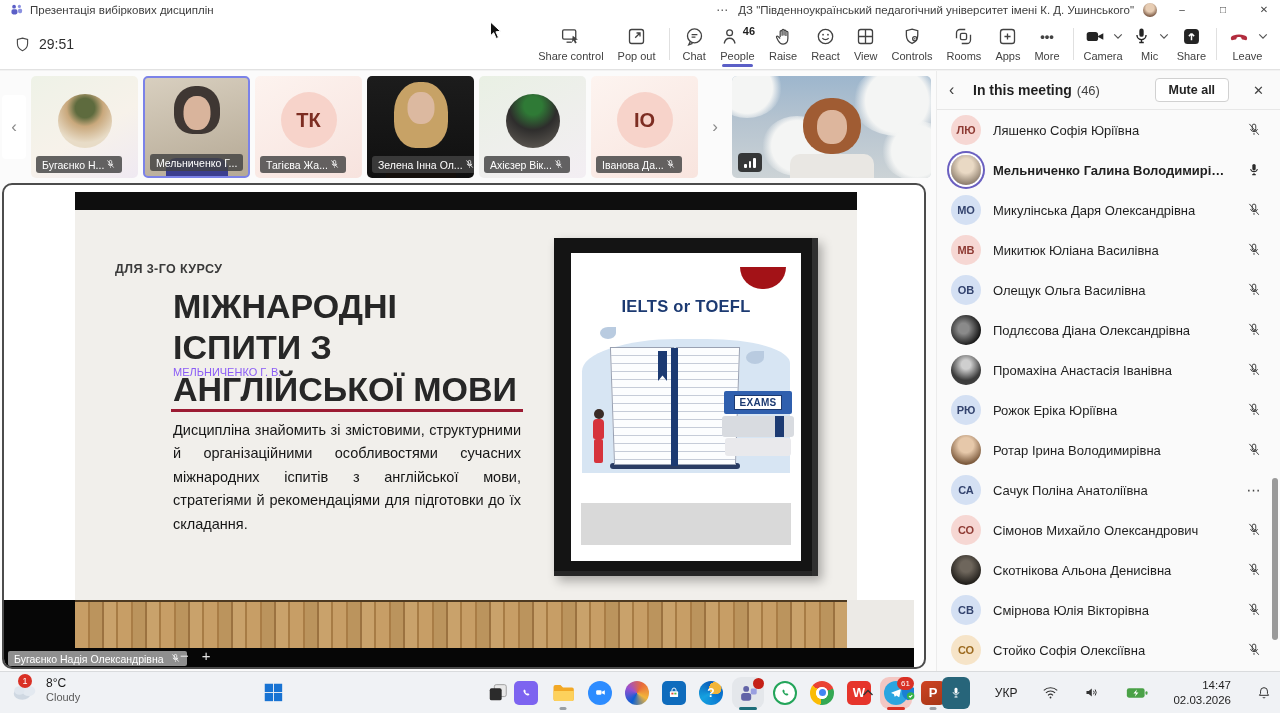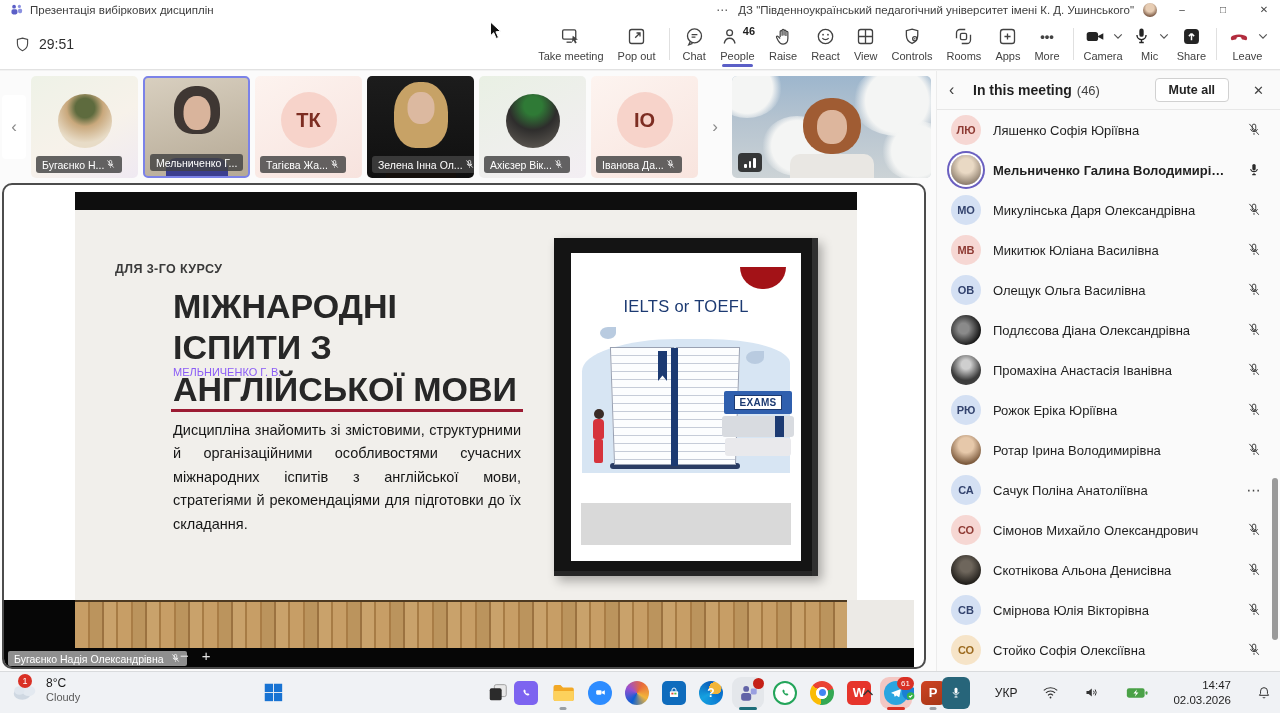--- a/index.html
+++ b/index.html
@@ -63,21 +63,21 @@
   .s-kicker{position:absolute;left:40px;top:52px;font-size:12.5px;font-weight:bold;color:#3a3a3a;letter-spacing:.4px;}
   .s-title{position:absolute;left:98px;top:76px;width:345px;font-size:34px;line-height:1.22;font-weight:bold;color:#272727;}
   .s-author{position:absolute;left:98px;top:156px;font-size:11px;color:#8b5cf6;}
   .s-rule{position:absolute;left:96px;top:199px;width:352px;height:3px;background:#9c1b33;}
   .s-body{position:absolute;left:98px;top:209px;width:348px;font-size:14.5px;line-height:1.62;color:#161616;text-align:justify;}
   
   .poster{position:absolute;left:479px;top:28px;width:264px;height:338px;background:#141414;box-shadow:inset -6px 0 0 #303030,inset 0 -5px 0 #262626,4px 5px 10px rgba(0,0,0,.3);padding:15px 17px;box-sizing:border-box;}
   .p-mat{background:#fff;width:100%;height:100%;padding:10px 9px;box-sizing:border-box;}
   .p-art{position:relative;width:100%;height:100%;background:#fff;}
   .p-flag{position:absolute;right:6px;top:4px;width:46px;height:22px;background:#a31217;border-radius:0 0 23px 23px;}
-  .p-title{position:absolute;top:34px;left:0;right:0;text-align:center;color:#1c3a72;font-weight:normal;font-size:16.5px;letter-spacing:.3px;}
+  .p-title{position:absolute;top:34px;left:0;right:0;text-align:center;color:#1c3a72;font-weight:bold;font-size:16.5px;letter-spacing:.3px;}
   .p-illus{position:absolute;left:2px;right:2px;top:62px;height:152px;}
   .p-sky{position:absolute;left:0;right:0;top:14px;bottom:4px;background:#d7e5f3;border-radius:46% 40% 4px 4px/24% 18% 0 0;}
   .p-leaf{position:absolute;border-radius:50% 0 50% 50%;background:#b9cbe0;}
   .p-page{position:absolute;width:62px;height:116px;background:#fcfdfe;border:1px solid #99a1b2;
     background-image:repeating-linear-gradient(to bottom,rgba(0,0,0,0) 0 7px,#c6ccd8 7px 8px);}
   .p-spine{position:absolute;width:7px;height:118px;background:#1c3a72;}
   .p-bookbase{position:absolute;height:6px;background:#2a3c63;border-radius:3px;}
   .p-ribbon{position:absolute;width:9px;height:30px;background:#1c3a72;clip-path:polygon(0 0,100% 0,100% 100%,50% 82%,0 100%);}
   .p-head{position:absolute;width:10px;height:10px;border-radius:50%;background:#3a2b26;}
   .p-body{position:absolute;width:11px;height:20px;background:#d6333c;border-radius:4px 4px 2px 2px;}
@@ -208,21 +208,21 @@
 
     <div class="tb-group">
       <div class="tbtn">
         <span class="ic-row">
           <svg viewBox="0 0 24 24" width="21" height="21" fill="none" stroke="#424242" stroke-width="1.5">
               <rect x="3" y="4.5" width="15" height="10.5" rx="1.5"></rect>
               <path d="M7.5 18.5h6"></path>
               <path d="M14.5 11l6 4.4-2.9.5 1.5 3.3-1.9.8-1.5-3.3-2 2z" fill="#424242" stroke="none"></path>
             </svg>
         </span>
-        <span>Take meeting</span>
+        <span>Share control</span>
       </div>
       <div class="tbtn">
         <span class="ic-row">
           <svg viewBox="0 0 24 24" width="21" height="21" fill="none" stroke="#424242" stroke-width="1.5">
               <rect x="4" y="4" width="16" height="16" rx="2.5"></rect>
               <path d="M10.5 13.5L16 8M12 8h4v4"></path>
             </svg>
         </span>
         <span>Pop out</span>
       </div>

